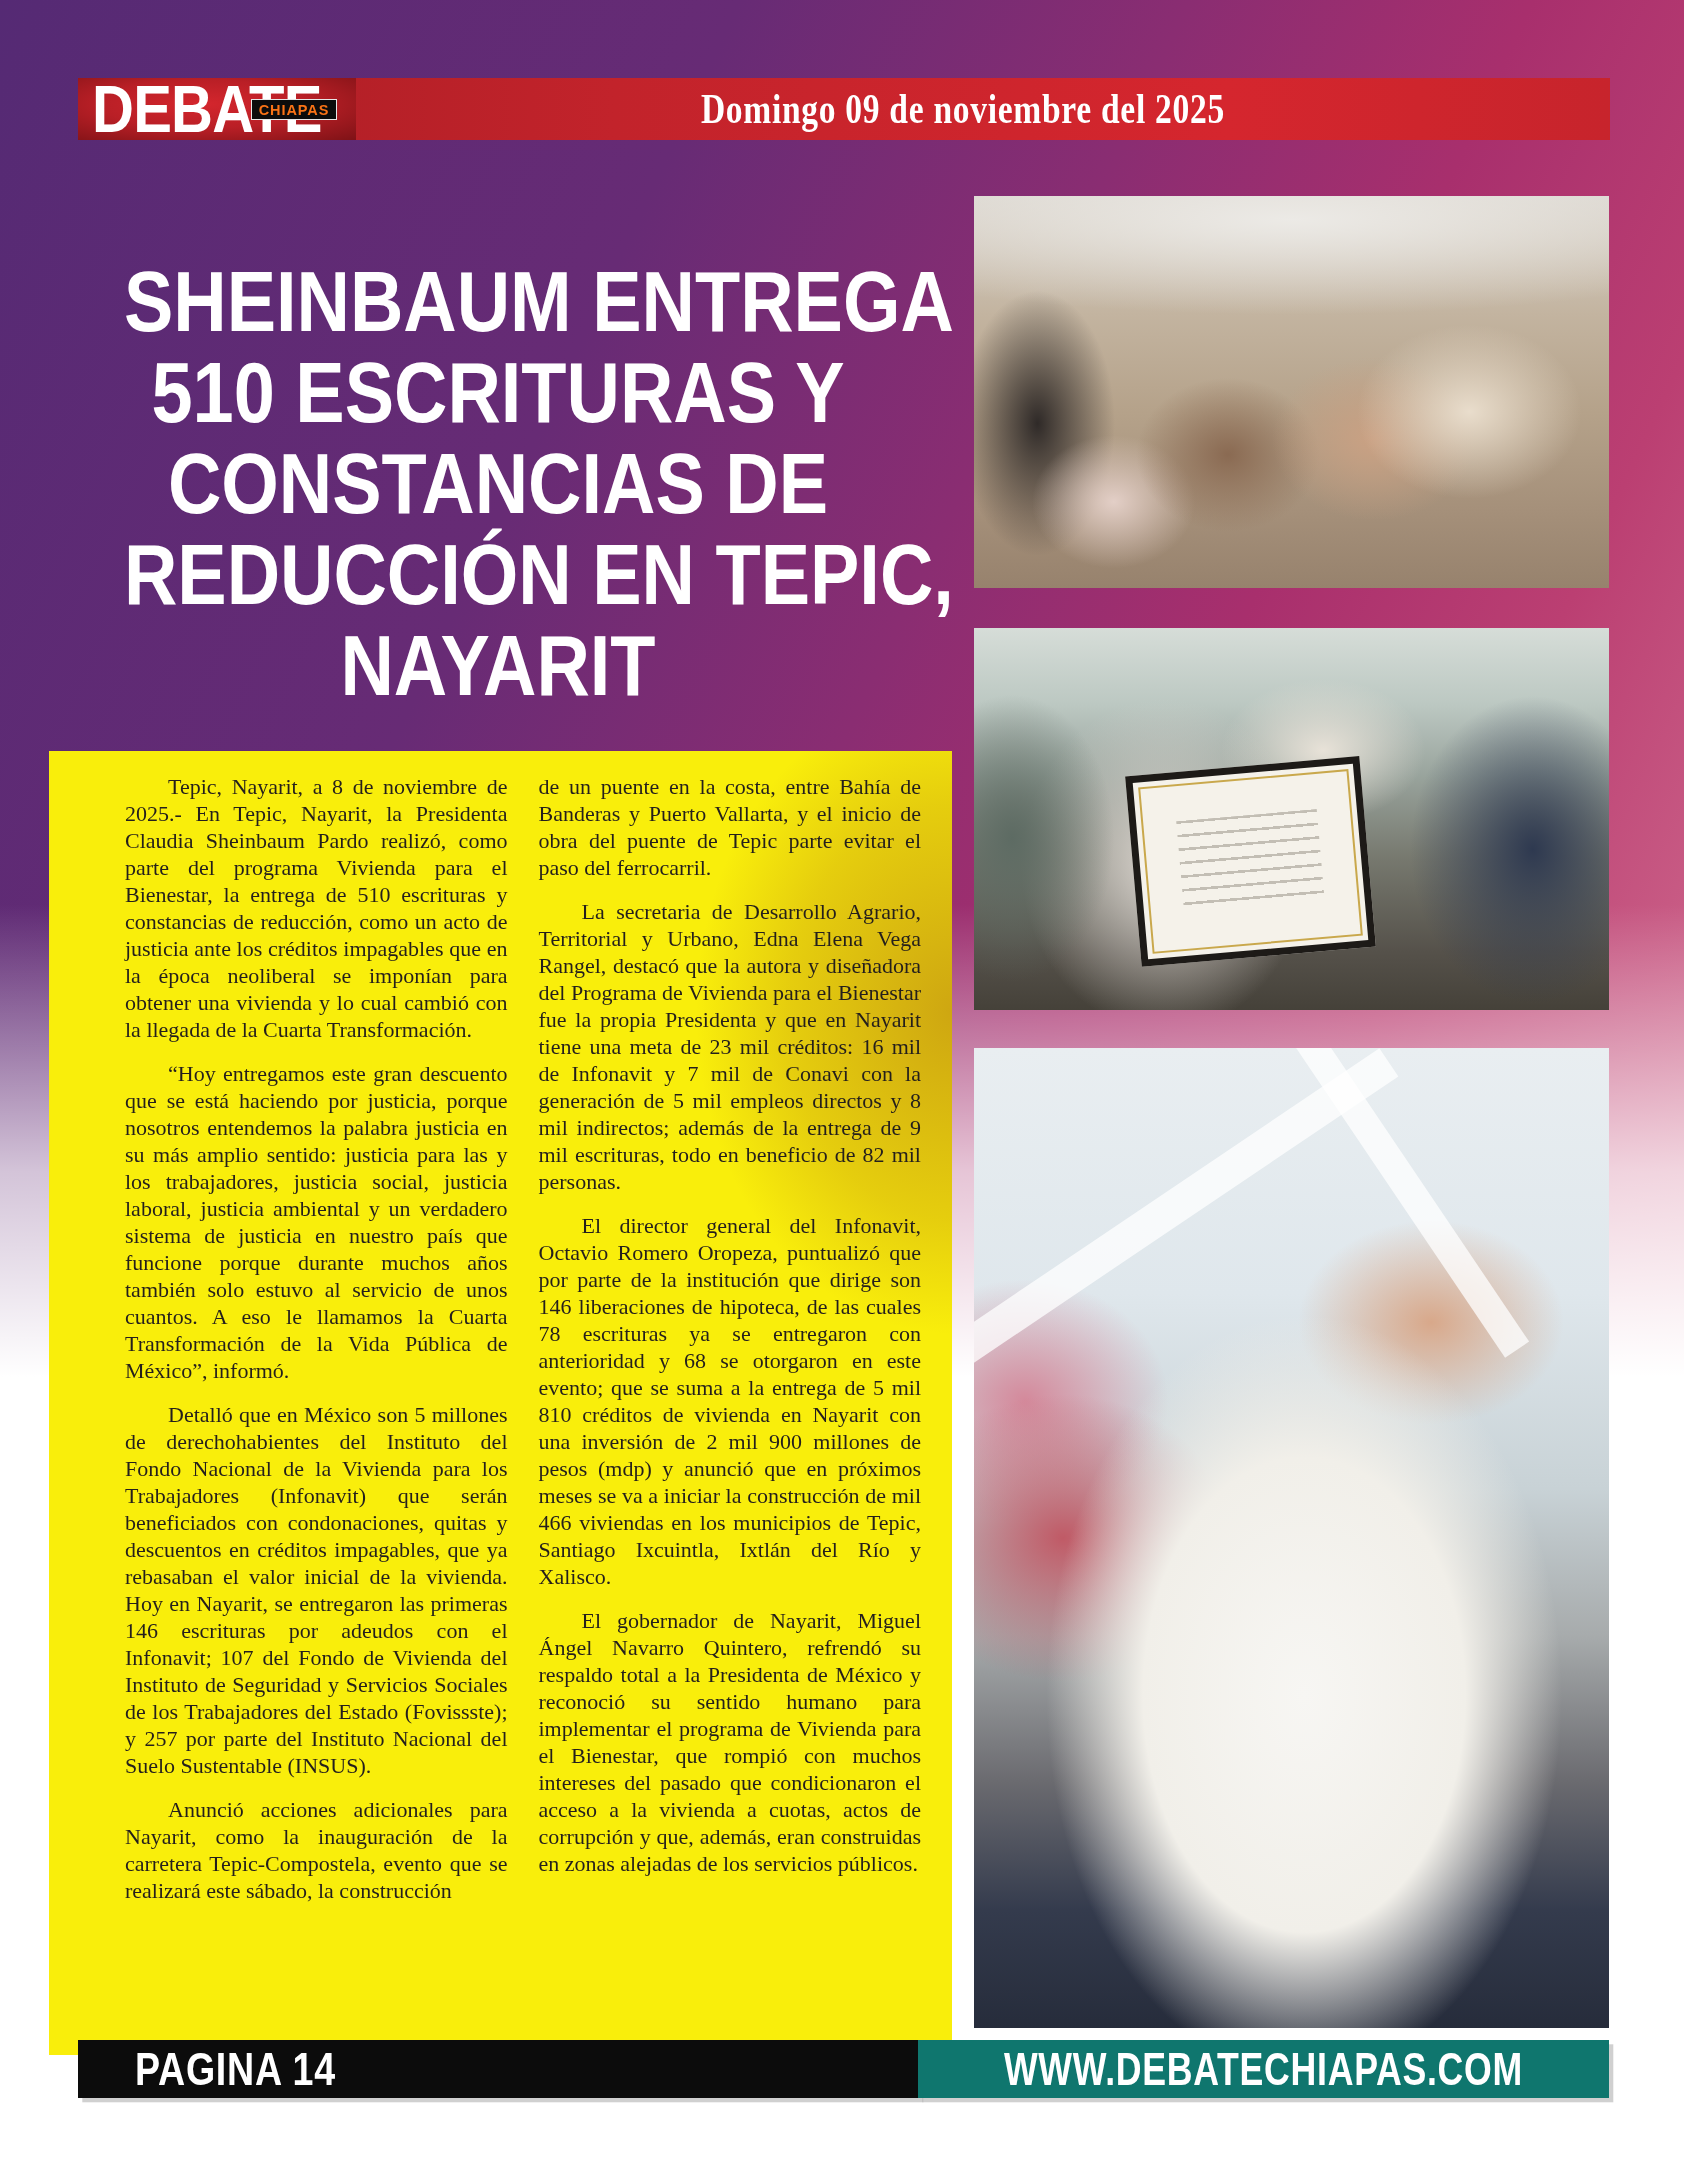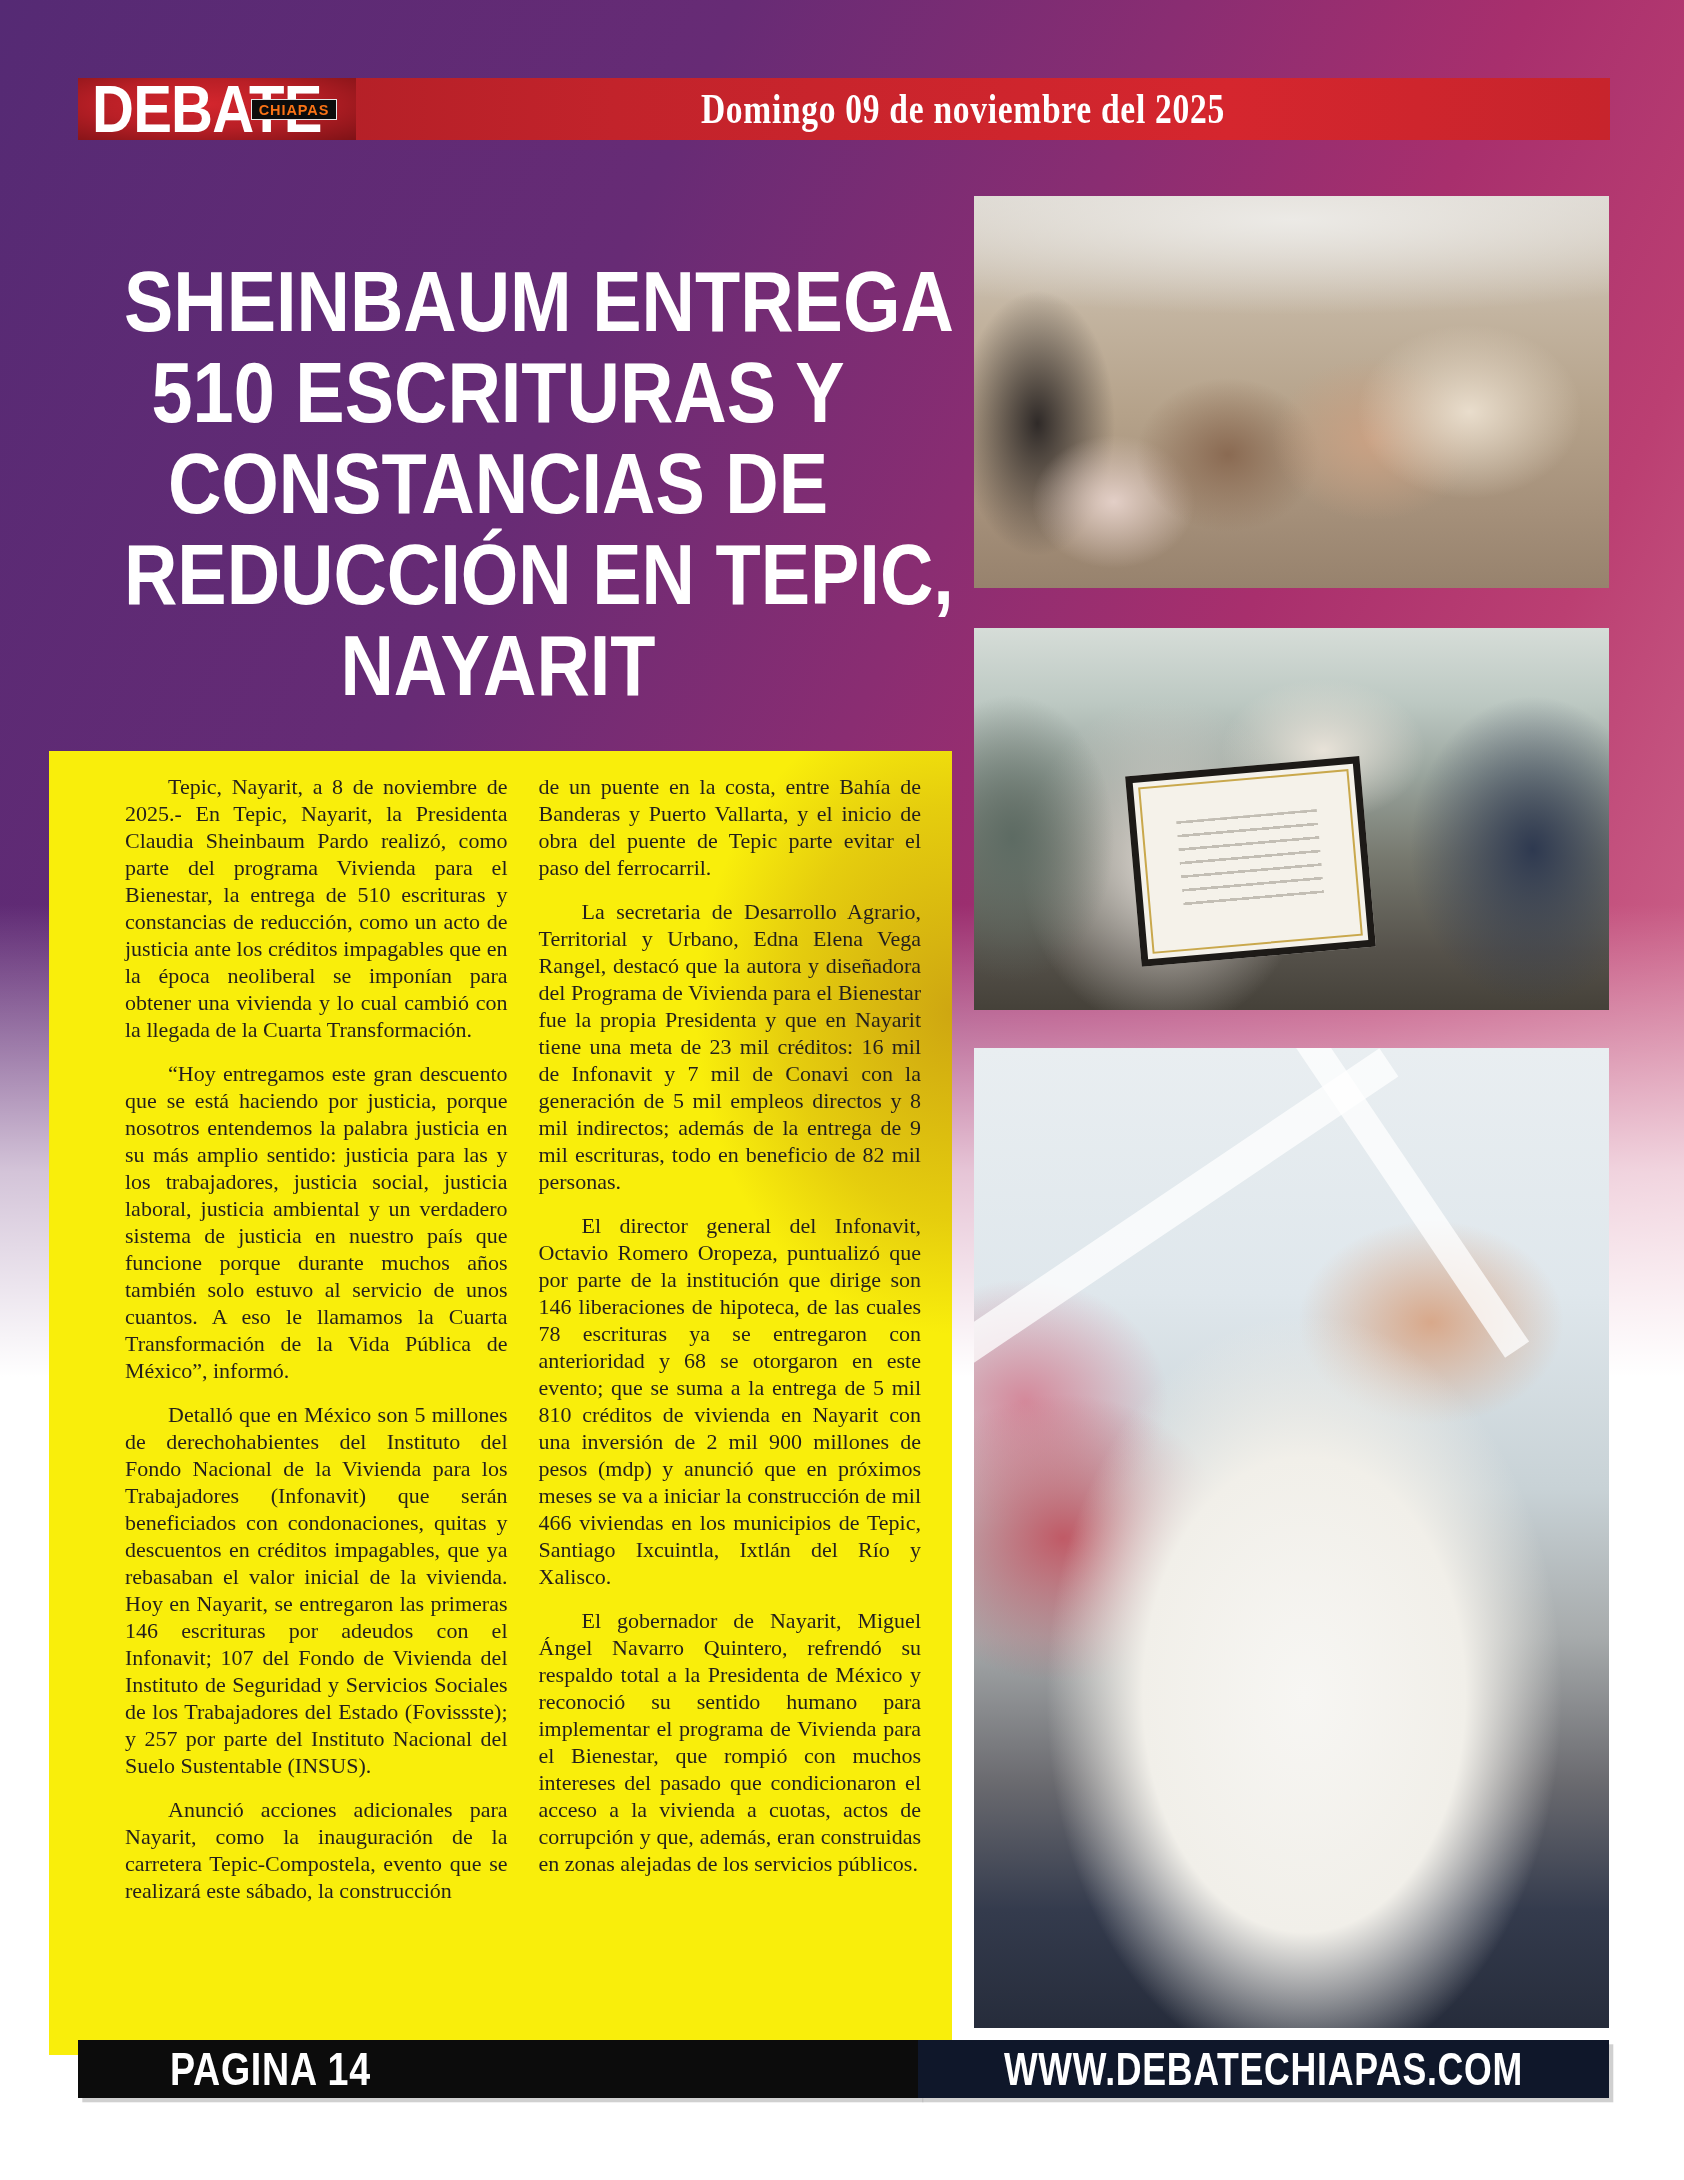--- a/index.html
+++ b/index.html
@@ -120,26 +120,26 @@
   .cert-lines{
     position:absolute;left:18%;right:18%;top:24%;height:52%;
     background:repeating-linear-gradient(180deg,#9a9488 0 2.6px,rgba(0,0,0,0) 2.6px 13.6px);
     opacity:.55;
   }
   
   .footer-black{
     position:absolute;left:78px;top:2040px;width:841px;height:58px;z-index:5;
     background:#0c0c0c;color:#ffffff;
     font-size:47px;font-weight:800;line-height:58px;
-    padding-left:92px;box-sizing:border-box;
+    padding-left:57px;box-sizing:border-box;
     box-shadow:4.3px 4.3px 0 rgba(170,170,170,.55);
   }
   .footer-grey{
     position:absolute;left:918px;top:2040px;width:691px;height:58px;z-index:5;
-    background:#0f172a;color:#ffffff;text-align:center;
+    background:#0f766e;color:#ffffff;text-align:center;
     font-size:47px;font-weight:800;line-height:58px;
     box-shadow:4.3px 4.3px 0 rgba(170,170,170,.55);
   }
   .cond{display:inline-block;transform:scaleX(.8);transform-origin:0 50%;white-space:nowrap;letter-spacing:0.9px;}
   .cond-c{display:inline-block;transform:scaleX(.76);transform-origin:50% 50%;white-space:nowrap;letter-spacing:0.9px;}
 </style>
 <title>Debate Chiapas — Pagina 14</title></head>
 <body>
 
 <div id="page">

